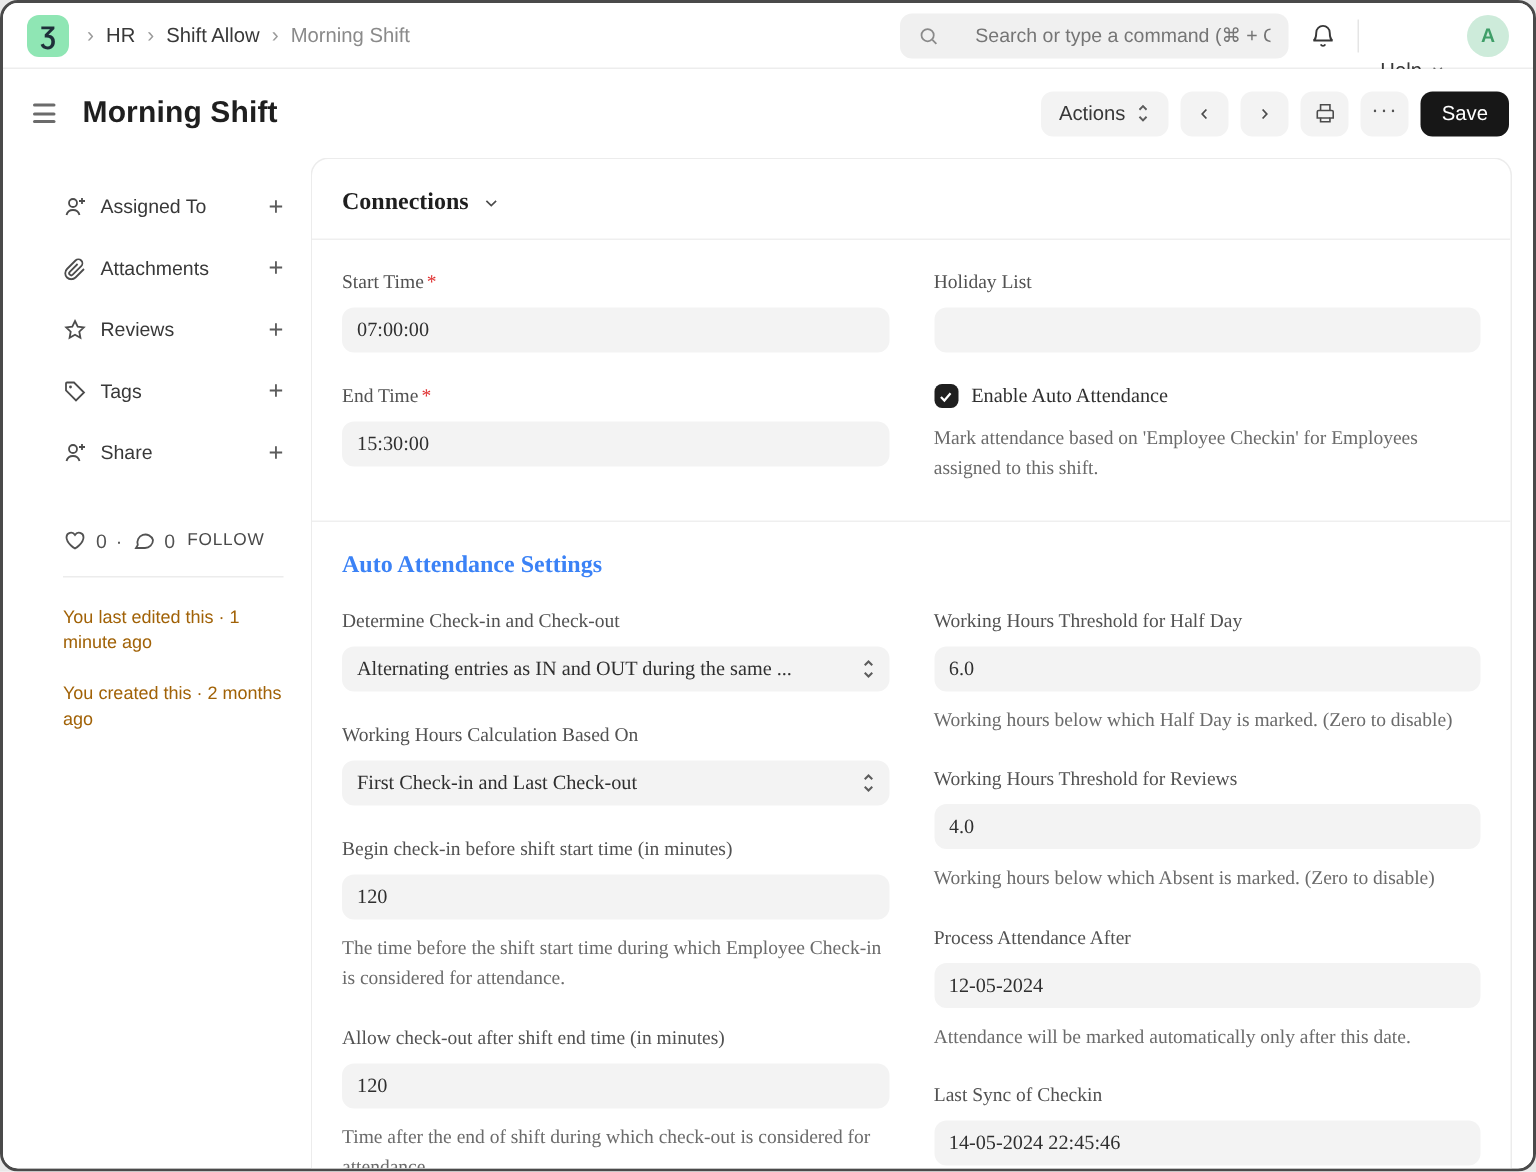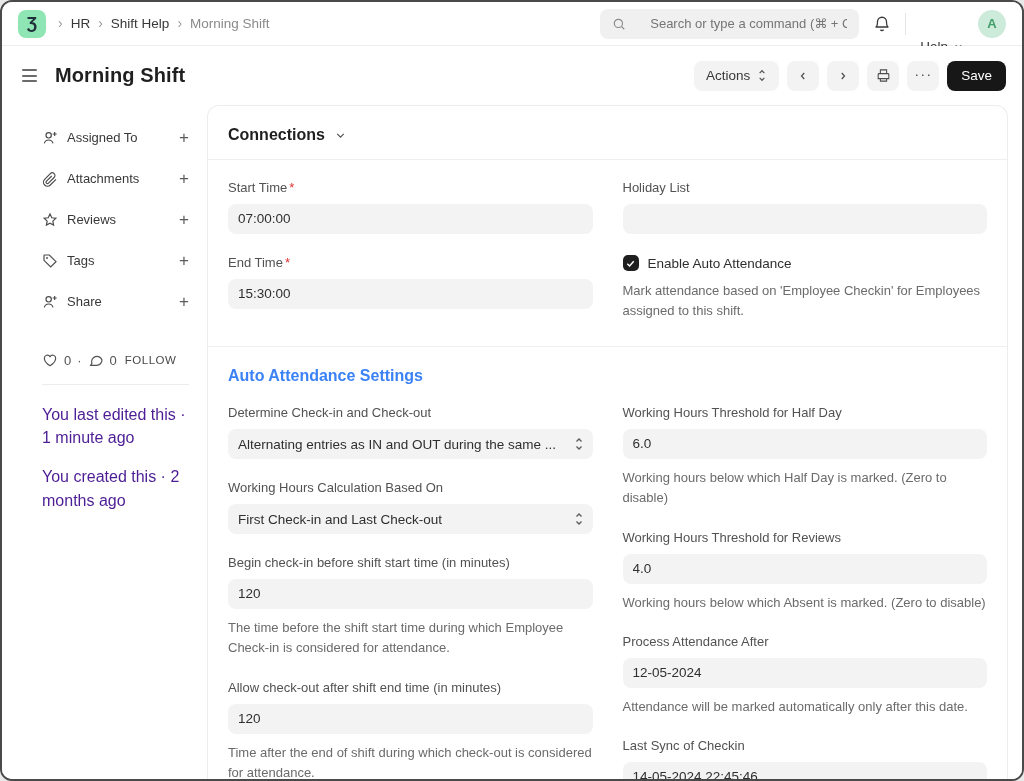--- a/index.html
+++ b/index.html
@@ -48,25 +48,25 @@
   .body-wrap { flex:1; display:flex; overflow:hidden; background:#fff; }
   .side { width:185px; flex:0 0 185px; padding:24px 18px 0 20px;margin-left:20px; }
   .side-item { display:flex; align-items:center; gap:9px; margin-bottom:24px; font-size:13px;
                color:#383838; cursor:pointer; }
   .side-item .plus { margin-left:auto; color:#5c5c5c; font-size:17px; font-weight:400; line-height:1;
                      background:none; border:none; cursor:pointer; }
   .likes-row { display:flex; align-items:center; gap:6px; margin-top:42px; font-size:13px; color:#525252; }
   .likes-row .cnt { font-size:13px; }
   .follow-label { font-size:11.5px; font-weight:500; letter-spacing:.5px; color:#494949; margin-left:2px; cursor:pointer; }
   .side-divider { height:1px; background:#ececec; margin:16px 0 18px; }
-  .side-note { font-size:16px; color:#4c1d95; line-height:1.45; margin-bottom:16px; }
+  .side-note { font-size:12px; color:#a16207; line-height:1.45; margin-bottom:16px; }
 
   
   .main-card { flex:1; margin-right:14px; border:1px solid #ececec; border-bottom:none;
-               border-radius:12px 12px 0 0; background:#fff; overflow:hidden; }
+               border-radius:12px 12px 0 0; background:#fff; overflow:hidden;font-family:Liberation Serif, serif; }
   .section-head { display:flex; align-items:center; gap:9px; padding:20px 20px 15px;
                   border-bottom:1px solid #efefef; cursor:pointer; }
   .section-title { font-size:16px; font-weight:700; color:#1f1f1f; }
   .form-grid { display:grid; grid-template-columns:1fr 1fr; column-gap:30px; padding:20px 20px 4px; }
   .section-2 { border-top:1px solid #efefef; }
   .aa-title { font-size:16px; font-weight:700; color:#3b82f6; padding:20px 20px 0; }
   .field { margin-bottom:21px; }
   .field-label { font-size:13px; color:#525252; margin-bottom:9px; }
   .req { color:#e03131; margin-left:2px; }
   .control { width:100%; height:30px; background:#f3f3f3; border:none; border-radius:8px;
@@ -87,21 +87,21 @@
 <body>
 
 <div class="frame">
 
   <div class="navbar">
     <div class="logo">Ʒ</div>
     <div class="crumbs">
       <span class="crumb-sep">›</span>
       <span class="crumb">HR</span>
       <span class="crumb-sep">›</span>
-      <span class="crumb">Shift Help</span>
+      <span class="crumb">Shift Allow</span>
       <span class="crumb-sep">›</span>
       <span class="crumb current">Morning Shift</span>
     </div>
     <div class="nav-right">
       <div class="searchbar">
         <span>
           <svg width="14" height="14" viewBox="0 0 24 24" fill="none" stroke="#8a8a8a" stroke-width="2">
               <circle cx="11" cy="11" r="7"></circle>
               <line x1="16.5" y1="16.5" x2="21" y2="21"></line>
             </svg>

